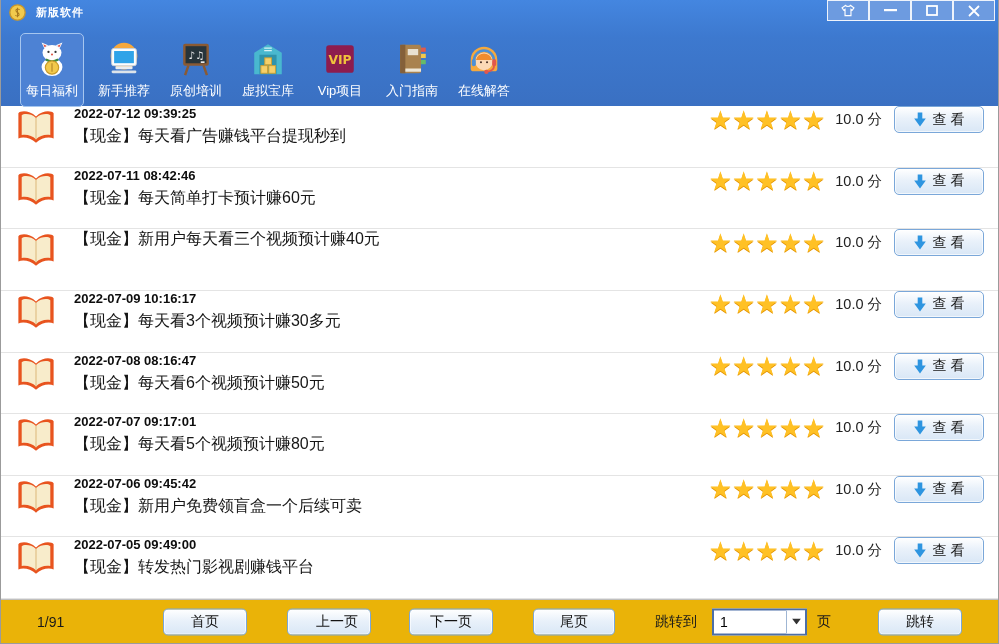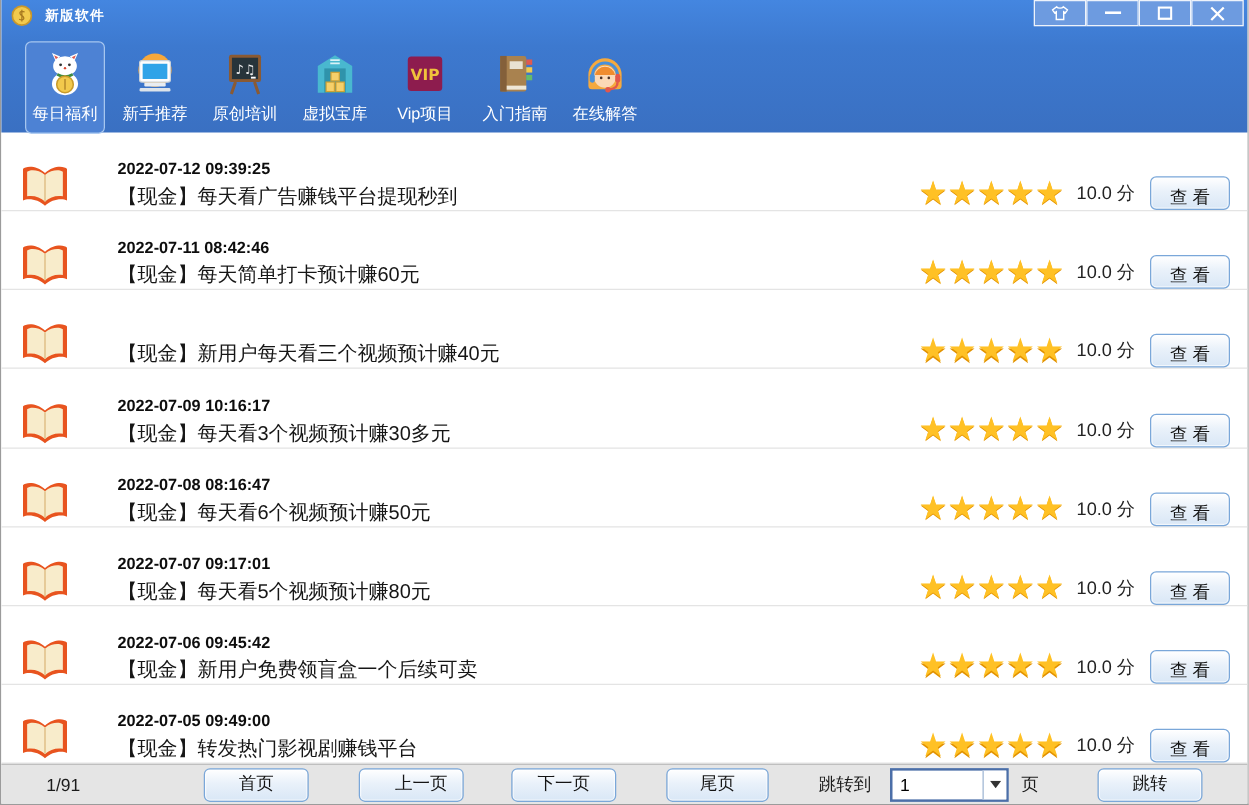--- a/index.html
+++ b/index.html
@@ -21,37 +21,37 @@
 
   .toolbar { display:flex; align-items:flex-start; padding:9px 0 0 8px; }
   .tool-item { width:64px; margin-right:8px; padding:5px 0 6px 0; display:flex; flex-direction:column;
                align-items:center; border-radius:5px; border:1px solid transparent; cursor:pointer; }
   .tool-item.selected { background:#4d82d4; border:1px solid #a6c6ef;margin-left:11px; }
   .tool-icon { width:40px; height:40px; display:flex; align-items:center; justify-content:center; }
   .tool-label { color:#fff; font-size:13px; margin-top:3px; white-space:nowrap; }
 
   
   .list { flex:1 1 auto; display:flex; flex-direction:column; background:#fff; }
-  .row { flex:1; display:flex; align-items:flex-end; padding:0 14px; border-bottom:1px solid #e4e4e4;gap:20px; }
+  .row { flex:1; display:flex; align-items:flex-start; padding:0 14px; border-bottom:1px solid #e4e4e4; }
   .book { width:42px; height:40px; margin-right:17px; flex:0 0 auto; }
   .texts { display:flex; flex-direction:column; gap:5px; }
   .date { font-size:13px; font-weight:bold; color:#0d0d0d; }
   .title { font-size:16px; color:#161616; }
   .row-right { margin-left:auto; display:flex; align-items:center; }
   .stars { font-size:26px; line-height:1; color:#ffc125; letter-spacing:0px;
            text-shadow:0 1px 0 #e29200; font-family:"DejaVu Sans",sans-serif; }
   .score { font-size:14.5px; color:#222; margin:0 12px 0 10px; min-width:46px; }
   .btn { border:1px solid #7aa7d9; border-radius:5px; background:linear-gradient(180deg,#ffffff 0%,#e9f1fa 45%,#d9e7f6 100%);
          box-shadow:inset 0 0 0 1px rgba(255,255,255,.65); font-size:14px; color:#141414;
          display:flex; align-items:center; justify-content:center; cursor:pointer;
          font-family:"Liberation Sans","DejaVu Sans",sans-serif; }
-  .view-btn { width:64px; height:27px; gap:7px;flex-direction:column; }
+  .view-btn { width:90px; height:27px; gap:7px; }
 
   
-  .footer { flex:0 0 auto; height:32px; position:relative; background:#e5e5e5; border-top:1px solid #bfbfbf; }
+  .footer { flex:0 0 auto; height:44px; position:relative; background:#eab308; border-top:1px solid #bfbfbf; }
   .footer .abs { position:absolute; top:50%; transform:translateY(-50%); }
   .page-indicator { left:36px; font-size:14px; color:#1a1a1a; }
   .pg-btn { height:27px; }
   #btn-first { left:162px; width:84px; }
   #btn-prev  { left:286px; width:84px;padding-left:16px; }
   #btn-next  { left:408px; width:84px; }
   #btn-last  { left:532px; width:82px; }
   #btn-jump  { left:877px; width:84px; }
   .jump-label { left:654px; font-size:14px; color:#1a1a1a; }
   .unit-label { left:816px; font-size:14px; color:#1a1a1a; }

